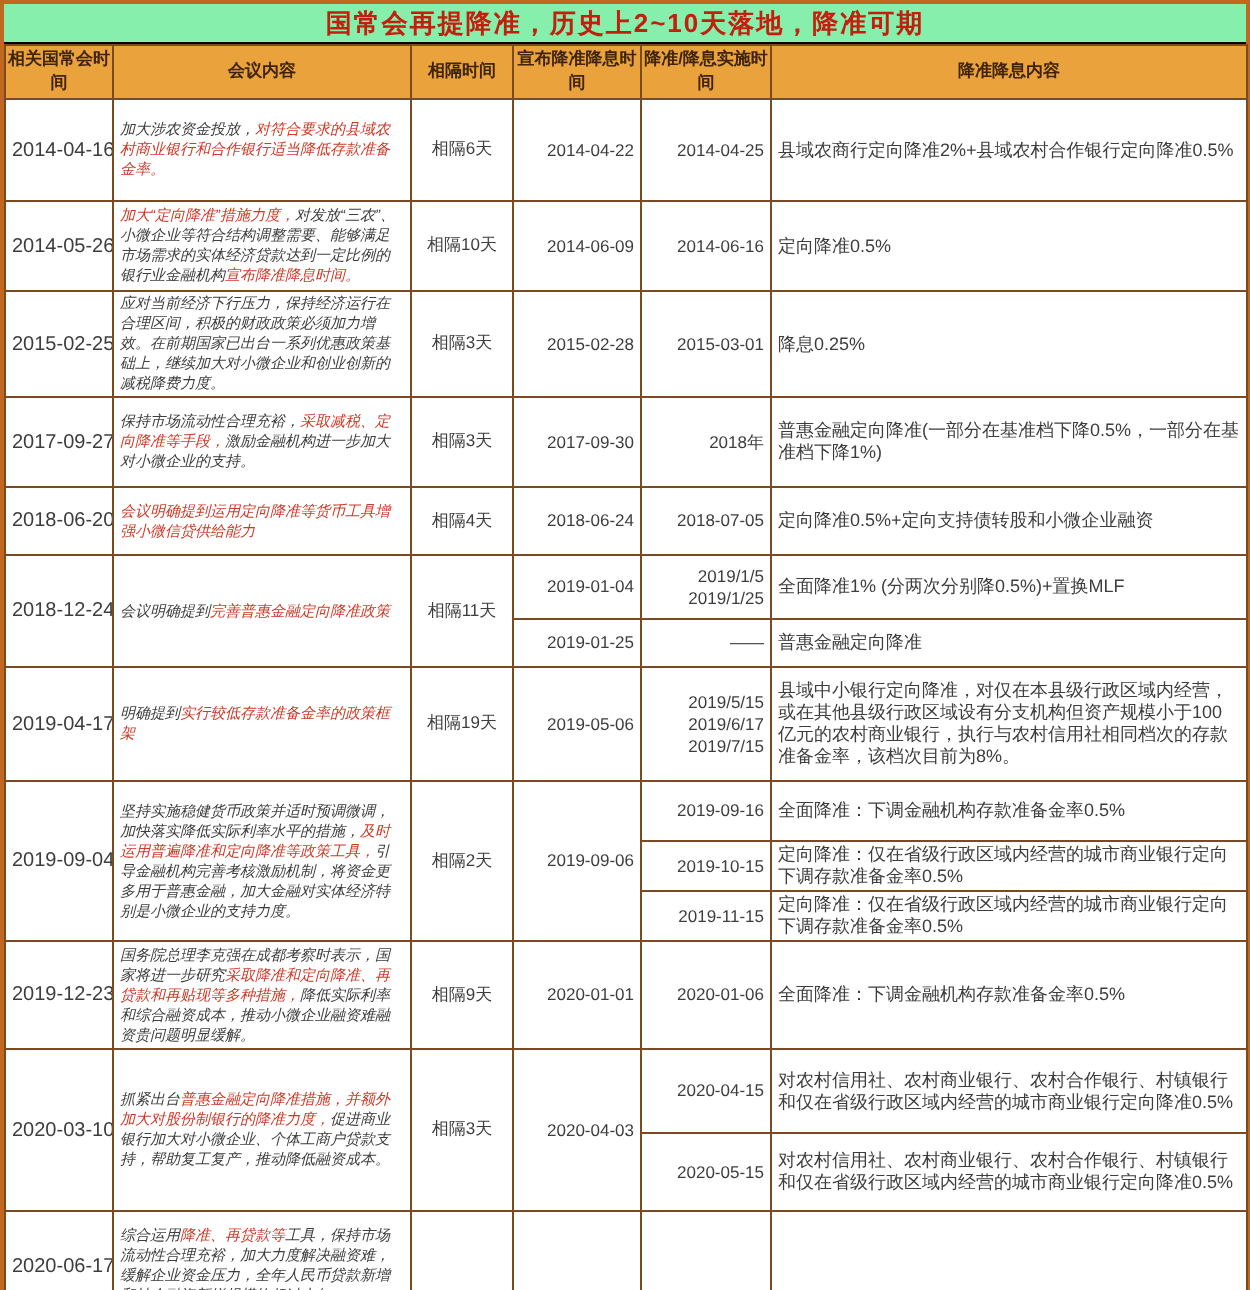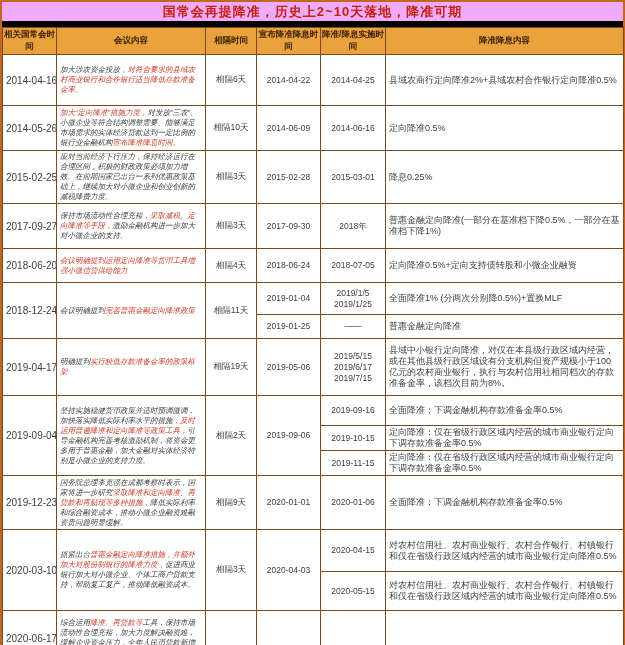--- a/index.html
+++ b/index.html
@@ -1,27 +1,27 @@
 <!DOCTYPE html>
 <html><head>
 <meta charset="utf-8">
 <style>
   html,body{margin:0;padding:0;background:#fff;font-family:"Liberation Sans","DejaVu Sans",sans-serif;}
   .sheet{width:621px;margin:0 auto;border:2px solid #C06820;background:#fff;}
-  .title-bar{background:#f0abfc;color:#C41F0E;font-weight:bold;font-size:13px;
-    text-align:center;height:19px;line-height:19px;letter-spacing:1px;border-bottom:6px solid #000000;}
+  .title-bar{background:#86efac;color:#C41F0E;font-weight:bold;font-size:13px;
+    text-align:center;height:19px;line-height:19px;letter-spacing:1px;border-bottom:1px solid #000000;}
   table{border-collapse:collapse;table-layout:fixed;width:621px;}
   col.c1{width:54px}col.c2{width:149px}col.c3{width:51px}col.c4{width:64px}col.c5{width:65px}col.c6{width:238px}
   th,td{border:1px solid #7C4A1E;padding:1px 3px;vertical-align:middle;overflow:hidden;}
   thead th{background:#E9A23C;color:#40240A;font-weight:bold;font-size:8.5px;height:18px;text-align:center;padding:1px 1px;}
   td{color:#3D3D3D;}
   td.c-date{font-size:10px;text-align:left;white-space:nowrap;}
   td.c-content{font-size:7.5px;line-height:10px;text-align:left;font-style:italic;}
   td.c-mid{font-size:8.5px;text-align:center;}
-  td.c-mid div{line-height:11px;}
+  td.c-mid div{line-height:11px;text-align:right;}
   td.c-detail{font-size:9px;line-height:11px;text-align:left;margin-top:40px;}
   .red{color:#CD3A28;}
   tbody tr:nth-child(1){height:51px}
   tbody tr:nth-child(2){height:45px}
   tbody tr:nth-child(3){height:50px}
   tbody tr:nth-child(4){height:45px}
   tbody tr:nth-child(5){height:34px}
   tbody tr:nth-child(6){height:32px}
   tbody tr:nth-child(7){height:24px}
   tbody tr:nth-child(8){height:57px}

